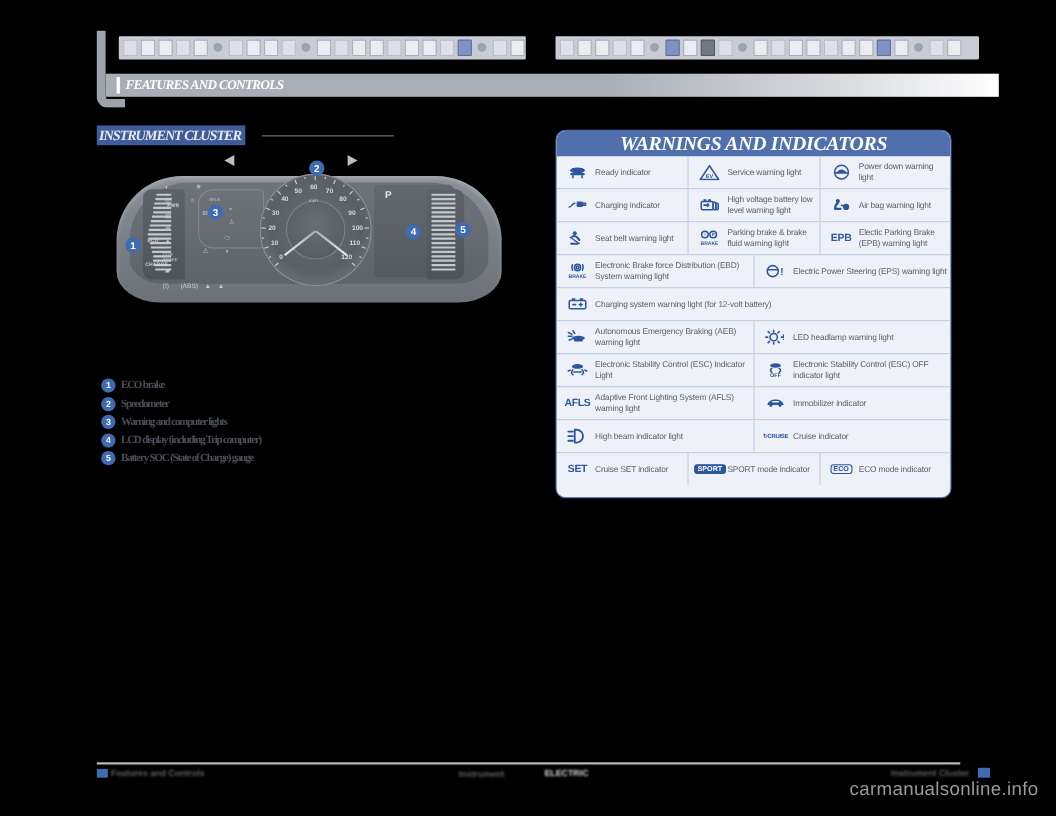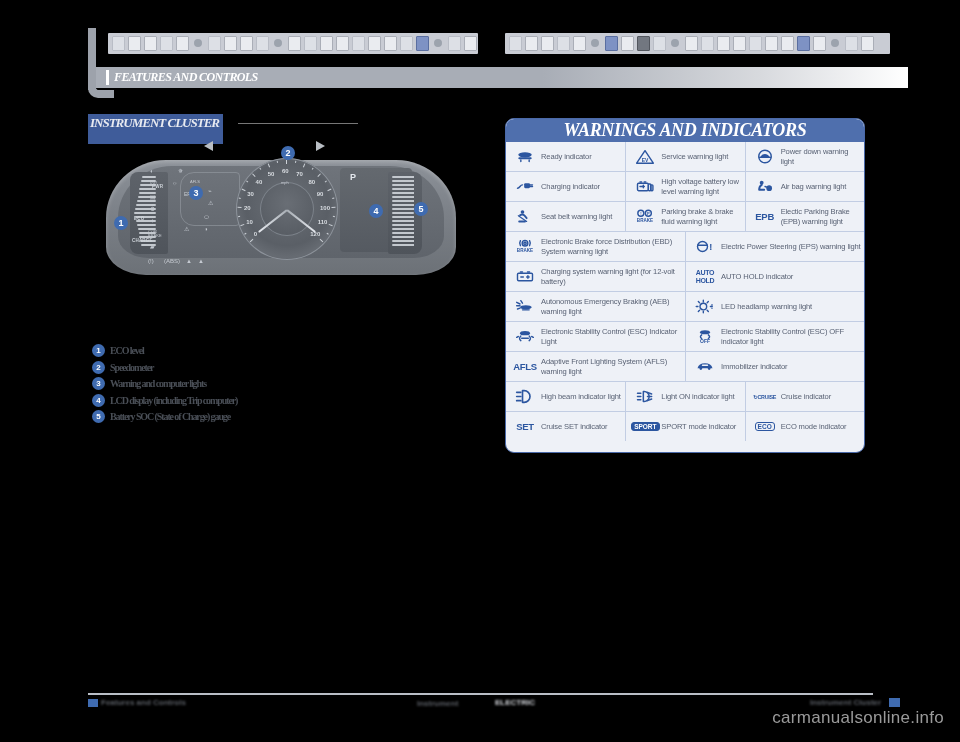--- a/index.html
+++ b/index.html
@@ -53,21 +53,21 @@
   }
 
   
   #page { position:absolute; left:0; top:98px; width:960px; height:614px; background:#000; }
 
   
   #sec-head { position:absolute; left:88px; top:16px; width:380px; height:16px; }
   #sec-title {
     position:absolute; left:0; top:0;
     font-weight:bold; font-style:italic; font-size:13px; letter-spacing:-1px;
-    color:#e8eaf0; background:#3f5c9a; padding:1px 4px 13px 2px; white-space:nowrap;
+    color:#e8eaf0; background:#3f5c9a; padding:1px 4px 1px 2px; white-space:nowrap;
     font-family:"Liberation Serif", serif;
   }
   #sec-rule { position:absolute; left:150px; top:9px; right:110px; height:1px; background:#777; }
 
   
   #cluster {
     position:absolute; left:96px; top:40px; width:370px; height:155px;
   }
   .cl-body {
     position:absolute; left:10px; top:22px; width:350px; height:115px;
@@ -430,21 +430,21 @@
   <div class="badge" style="left: 18px; top: 78px;">1</div>
       <div class="badge" style="left: 185px; top: 8px;">2</div>
       <div class="badge" style="left: 93px; top: 48px;">3</div>
       <div class="badge" style="left: 273px; top: 66px;">4</div>
       <div class="badge" style="left: 318px; top: 64px;">5</div>
     </div>
 
   <div id="legend">
       <div class="lg-row">
         <div class="lg-num">1</div>
-        <div class="lg-txt">ECO level</div>
+        <div class="lg-txt">ECO brake</div>
       </div>
       <div class="lg-row">
         <div class="lg-num">2</div>
         <div class="lg-txt">Speedometer</div>
       </div>
       <div class="lg-row">
         <div class="lg-num">3</div>
         <div class="lg-txt">Warning and computer lights</div>
       </div>
       <div class="lg-row">
@@ -586,26 +586,20 @@
           <div class="wcell">
             <div class="wicon">
               <svg width="20" height="15" viewBox="0 0 24 18" fill="none" stroke="#2c56a0" stroke-width="1.7" stroke-linecap="round" stroke-linejoin="round">
                 <rect x="3" y="5" width="18" height="9" rx="1.4"></rect>
                 <path d="M6.5 3.5h2.5M15 3.5h2.5"></path>
                 <path d="M7 9.5h3M15.5 8v3M14 9.5h3"></path>
               </svg>
             </div>
             <div class="wtext">Charging system warning light (for 12-volt battery)</div>
           </div>
-          <div class="wcell">
-            <div class="wicon">
-              <span class="wicon-txt two">AUTO<br>HOLD</span>
-            </div>
-            <div class="wtext">AUTO HOLD indicator</div>
-          </div>
         </div>
         <div class="wrow">
           <div class="wcell">
             <div class="wicon">
               <svg width="20" height="15" viewBox="0 0 24 18" fill="none" stroke="#2c56a0" stroke-width="1.7" stroke-linecap="round" stroke-linejoin="round">
                 <ellipse cx="13" cy="10" rx="7" ry="2.6" fill="#2c56a0" stroke="none"></ellipse>
                 <path d="M9 13h8"></path>
                 <path d="M2 4l4 2M2 8h4M3 12l3-1"></path>
                 <path d="M7 2l2 3"></path>
               </svg>
@@ -667,30 +661,20 @@
         </div>
         <div class="wrow">
           <div class="wcell">
             <div class="wicon">
               <svg width="20" height="15" viewBox="0 0 24 18" fill="none" stroke="#2c56a0" stroke-width="1.7" stroke-linecap="round" stroke-linejoin="round">
                 <path d="M9 2h2a7 7 0 010 14H9z" fill="none" stroke-width="2"></path>
                 <path d="M2 4h5M2 9h5M2 14h5" stroke-width="2"></path>
               </svg>
             </div>
             <div class="wtext">High beam indicator light</div>
-          </div>
-          <div class="wcell">
-            <div class="wicon">
-              <svg width="20" height="15" viewBox="0 0 24 18" fill="none" stroke="#2c56a0" stroke-width="1.7" stroke-linecap="round" stroke-linejoin="round">
-                <path d="M10 3h1a6 6 0 010 12h-1z" stroke-width="1.8"></path>
-                <path d="M3 5h4M3 9h4M3 13h4" stroke-width="1.8"></path>
-                <path d="M15 4l5 2M15 9h5M15 14l5-2" stroke-width="1.8"></path>
-              </svg>
-            </div>
-            <div class="wtext">Light ON indicator light</div>
           </div>
           <div class="wcell">
             <div class="wicon">
               <span class="wicon-txt" style="font-size:5.4px">↻CRUISE</span>
             </div>
             <div class="wtext">Cruise indicator</div>
           </div>
         </div>
         <div class="wrow">
           <div class="wcell">

